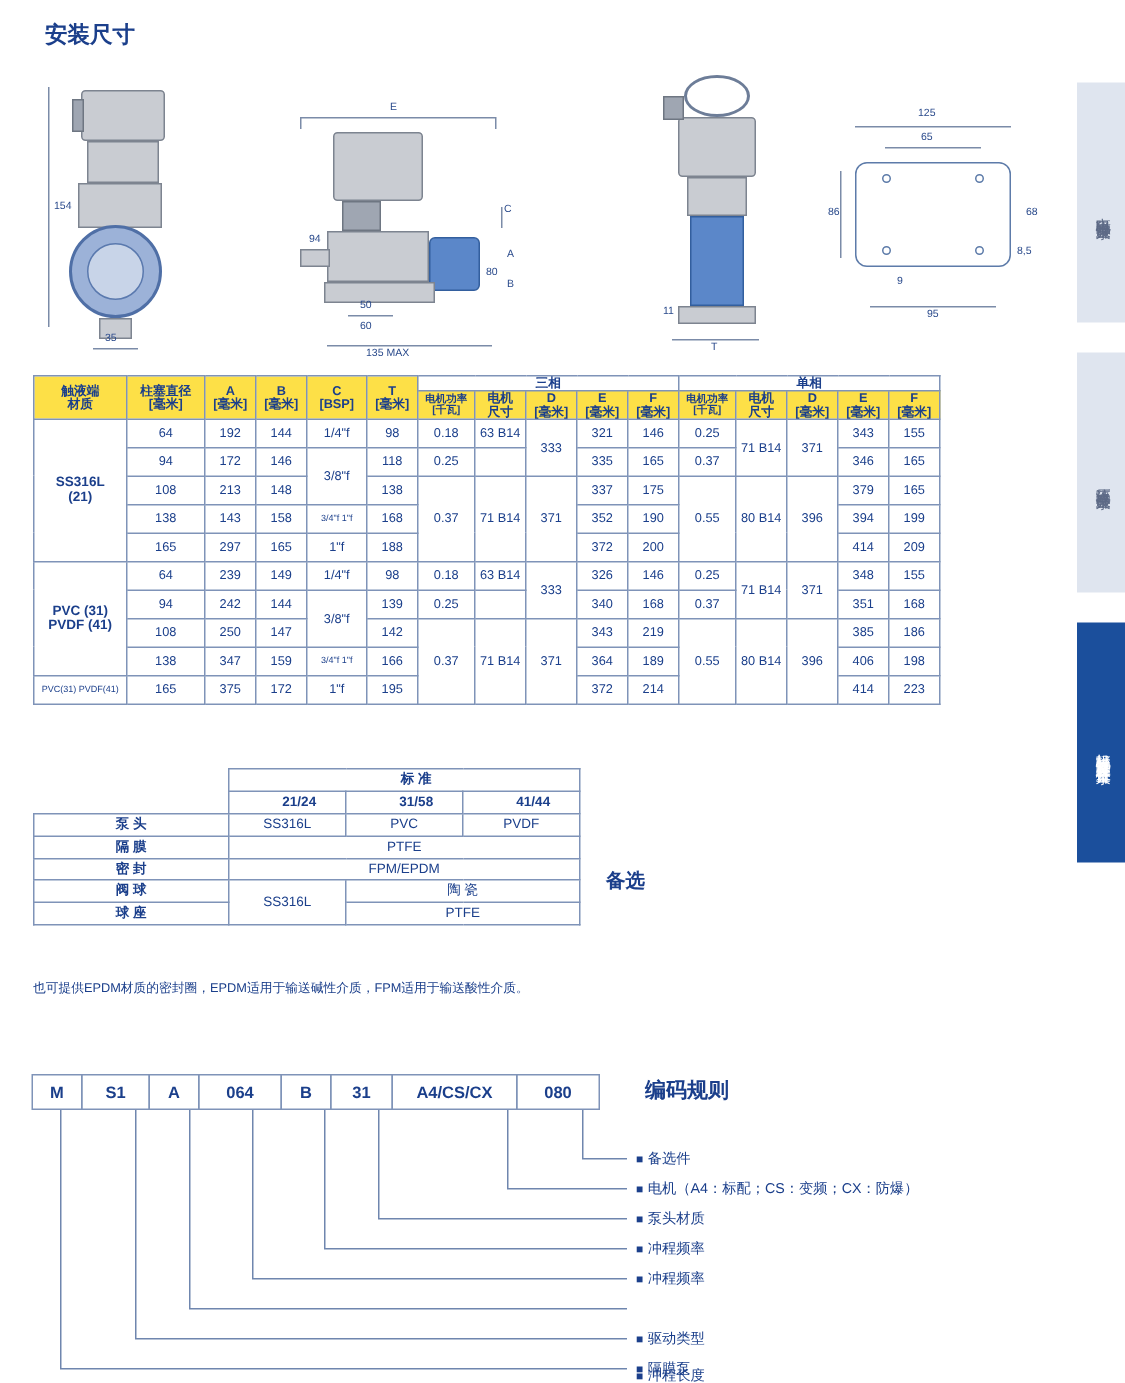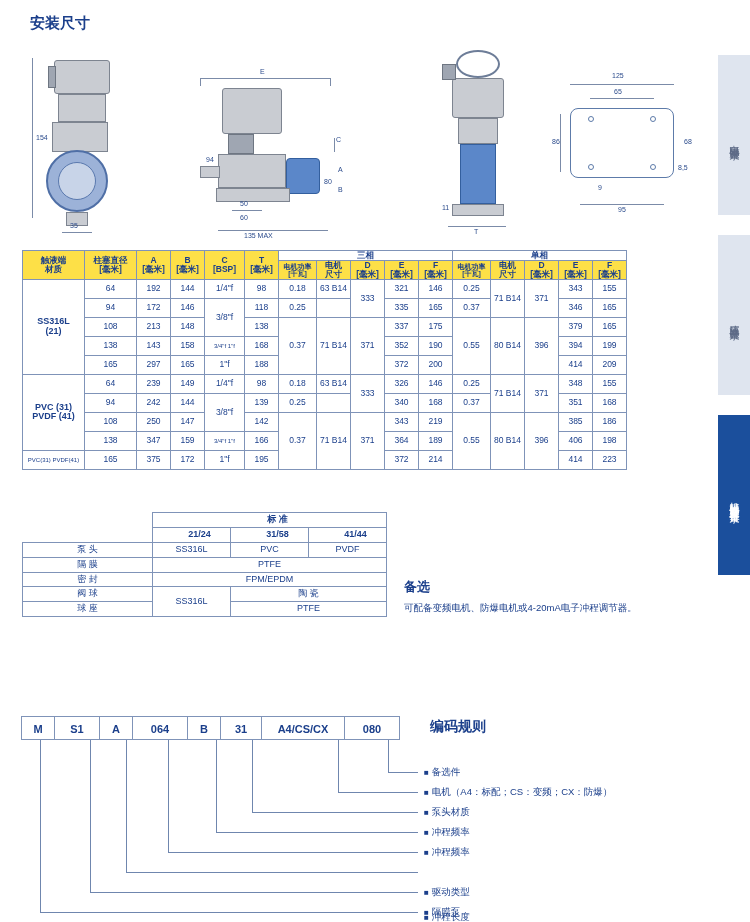--- a/index.html
+++ b/index.html
@@ -66,21 +66,21 @@
   .tiny { font-size:6px; }
 
   
   .mat {
     position:absolute; left:22px; top:512px; font-size:9px;
   }
   .mat td, .mat th {
     border:1px solid #7f93b8; text-align:center; padding:2px 4px;
     line-height:1.1;
   }
-  .mat .rowlbl { width:130px; text-align:center; font-weight:normal;margin-left:16px; }
+  .mat .rowlbl { width:130px; text-align:center; font-weight:bold;margin-left:16px; }
   .mat .hdr { font-weight:bold;padding-left:20px; }
   .mat .blank { border:none; }
   .note {
     position:absolute; left:22px; top:653px;
     font-size:8.5px; color:#1b3f8b;
   }
   .opt-title {
     position:absolute; left:404px; top:578px;
     font-size:13px; font-weight:bold; color:#1b3f8b;
   }
@@ -411,23 +411,23 @@
       <td rowspan="2">SS316L</td>
       <td colspan="2">陶 瓷</td>
     </tr>
     <tr>
       <td class="rowlbl">球 座</td>
       <td colspan="2">PTFE</td>
     </tr>
   </tbody>
     </table>
 
+  <div class="note">也可提供EPDM材质的密封圈，EPDM适用于输送碱性介质，FPM适用于输送酸性介质。</div>
 
   <div class="opt-title">备选</div>
-  <div class="opt-body">可配备变频电机、防爆电机或4-20mA电子冲程调节器。</div>
 
   <div class="code-wrap">
     <span class="code-cell" style="width:34px;">M</span><span class="code-cell" style="width:46px;">S1</span><span class="code-cell" style="width:34px;">A</span><span class="code-cell" style="width:56px;">064</span><span class="code-cell" style="width:34px;">B</span><span class="code-cell" style="width:42px;">31</span><span class="code-cell" style="width:84px;">A4/CS/CX</span><span class="code-cell" style="width:56px;">080</span>
   </div>
 
   <div class="code-title">编码规则</div>
 
   <div class="lead" style="left:388px; top:740px; width:1px; height:32px;"></div>
   <div class="lead" style="left:388px; top:772px; width:30px; height:1px;"></div>
 

